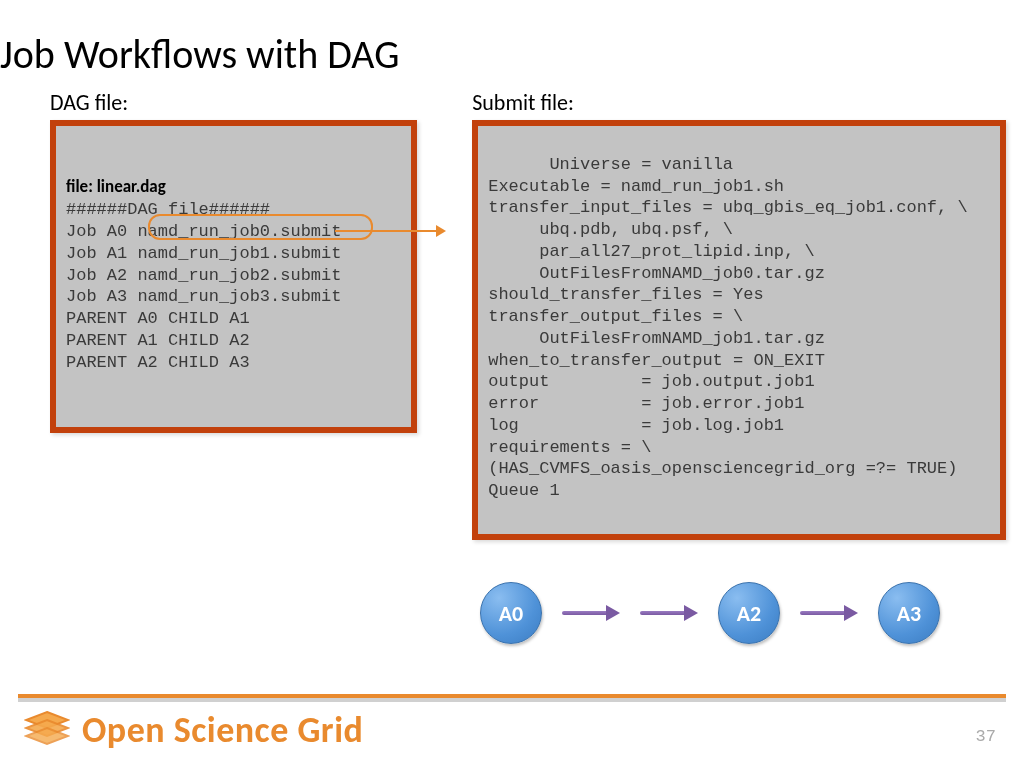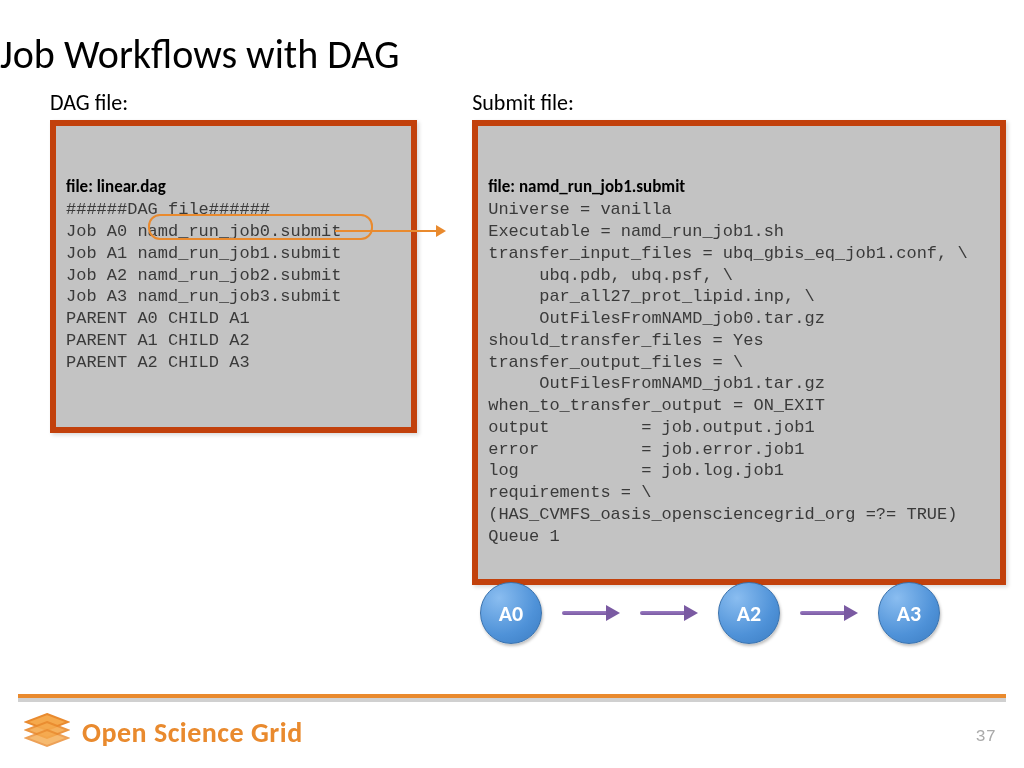--- a/index.html
+++ b/index.html
@@ -136,21 +136,21 @@
   }
   .footer {
     position: absolute;
     bottom: 16px;
     left: 24px;
     display: flex;
     align-items: center;
     gap: 12px;
   }
   .footer-text {
-    font-size: 28px;
+    font-size: 36px;
     font-weight: bold;
     color: #e98a2e;
     letter-spacing: 0.5px;
   }
   .page-num {
     position: absolute;
     bottom: 22px;
     right: 28px;
     font-size: 17px;
     color: #aaa;
@@ -178,21 +178,21 @@
 Job A3 namd_run_job3.submit
 PARENT A0 CHILD A1
 PARENT A1 CHILD A2
 PARENT A2 CHILD A3</span>
       <div class="highlight-oval"></div>
     </div>
   </div>
   <div class="col-right">
     <div class="section-label">Submit file:</div>
     <div class="code-box">
-      <span class="file-header">file: namd_run_job1.submit</span><span>Universe = vanilla
+      <span>Universe = vanilla
 Executable = namd_run_job1.sh
 transfer_input_files = ubq_gbis_eq_job1.conf, \
      ubq.pdb, ubq.psf, \
      par_all27_prot_lipid.inp, \
      OutFilesFromNAMD_job0.tar.gz
 should_transfer_files = Yes
 transfer_output_files = \
      OutFilesFromNAMD_job1.tar.gz
 when_to_transfer_output = ON_EXIT
 output         = job.output.job1

